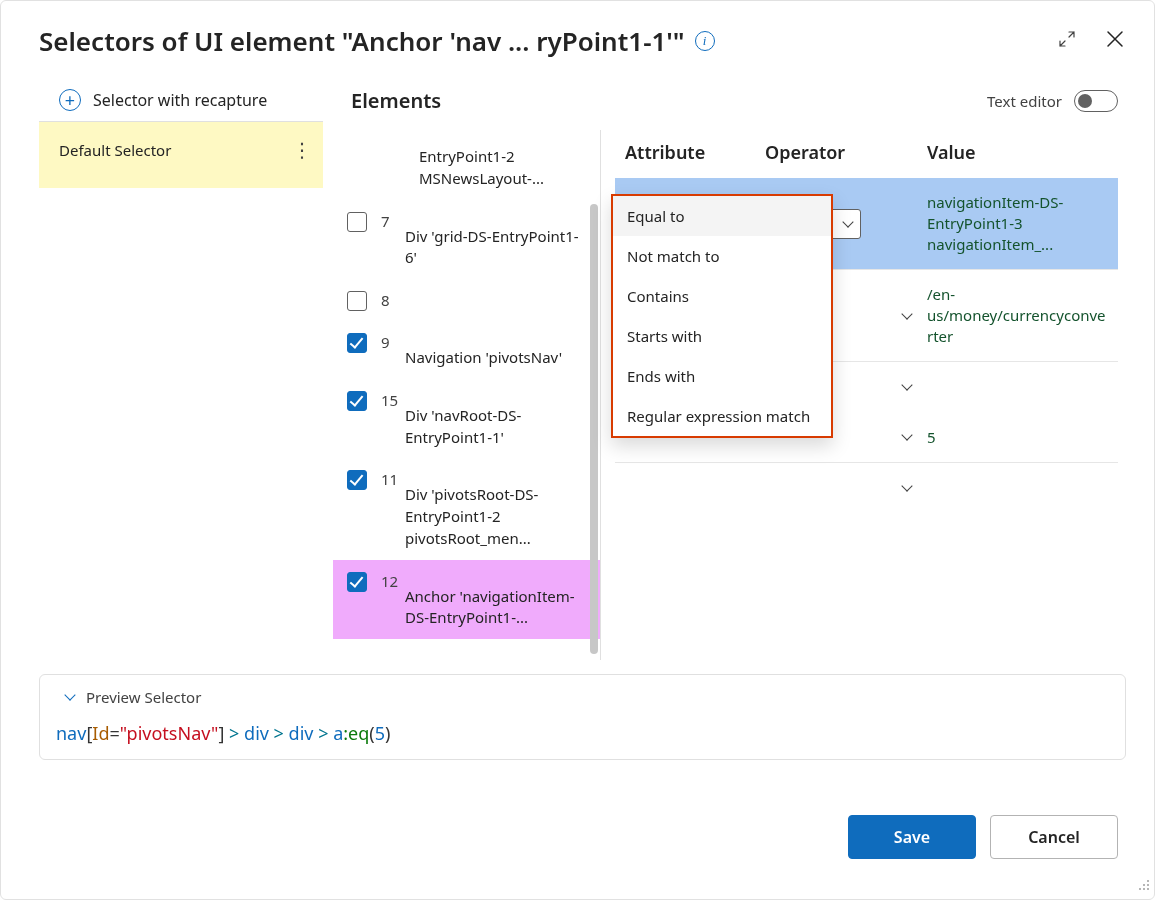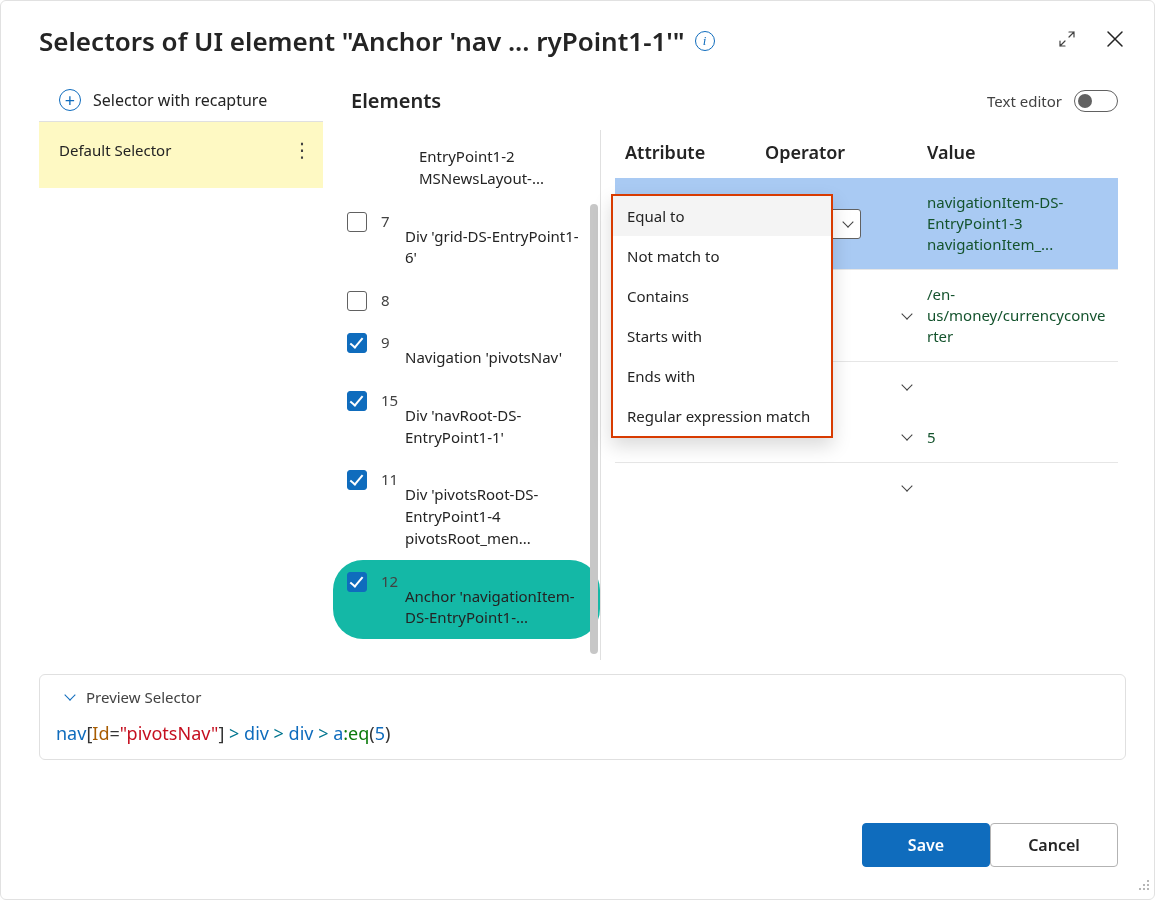--- a/index.html
+++ b/index.html
@@ -149,21 +149,21 @@
   .tree-inner {
     display: flex;
     flex-direction: column;
   }
   .tree-row {
     display: flex;
     align-items: flex-start;
     padding: 10px 8px 10px 14px;
     cursor: pointer;
   }
-  .tree-row.active { background: #14b8a6; border-radius: 30px; }
+  .tree-row.active { background: #f0abfc; }
   .cbox {
     width: 20px; height: 20px;
     border: 1.5px solid #616161;
     border-radius: 3px;
     margin-right: 14px;
     margin-top: 2px;
     flex: 0 0 20px;
     position: relative;
     background: #fff;
   }
@@ -305,22 +305,23 @@
   .t-teal   { color: #00758f; }
   .t-green  { color: #0a7a0a; }
   .t-orange { color: #a85c00; text-align: right; }
   .t-red    { color: #c50f1f; }
   .t-darkgrey { color: #333; }
 
   
   .footer {
     position: absolute;
     right: 36px;
-    bottom: 32px;
-    display: flex;
+    bottom: 40px;
+    display: flex;
+    gap: 14px;
   }
   .btn {
     min-width: 128px;
     padding: 10px 20px;
     border-radius: 4px;
     font-size: 16px;
     font-weight: 600;
     text-align: center;
     cursor: pointer;
   }
@@ -409,21 +410,21 @@
                 <span class="tree-lbl">Navigation 'pivotsNav'</span>
               </div>
               <div class="tree-row">
                 <span class="cbox checked"></span>
                 <span class="tree-idx">15</span>
                 <span class="tree-lbl">Div 'navRoot-DS-EntryPoint1-1'</span>
               </div>
               <div class="tree-row">
                 <span class="cbox checked"></span>
                 <span class="tree-idx">11</span>
-                <span class="tree-lbl">Div 'pivotsRoot-DS-EntryPoint1-4 pivotsRoot_men...</span>
+                <span class="tree-lbl">Div 'pivotsRoot-DS-EntryPoint1-2 pivotsRoot_men...</span>
               </div>
               <div class="tree-row active">
                 <span class="cbox checked"></span>
                 <span class="tree-idx">12</span>
                 <span class="tree-lbl">Anchor 'navigationItem-DS-EntryPoint1-...</span>
               </div>
             </div>
           <div class="scrollbar" style="top:74px;height:450px;"></div>
         </div>
 

